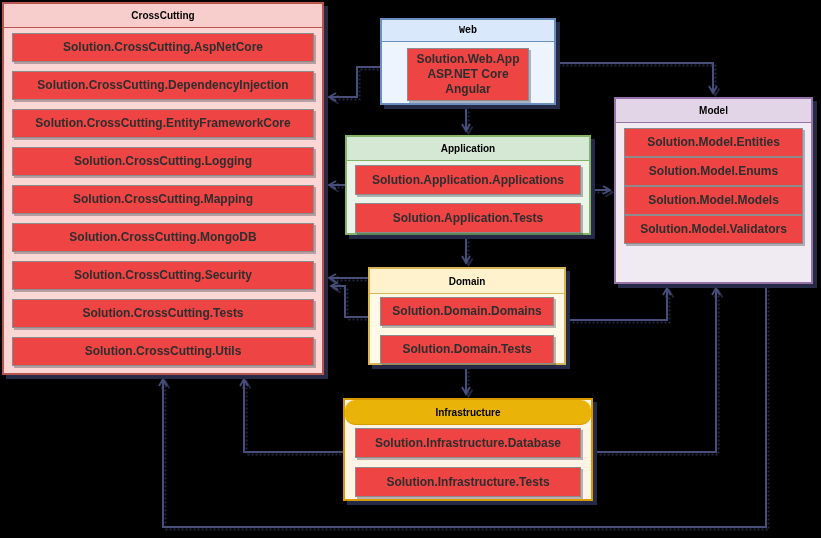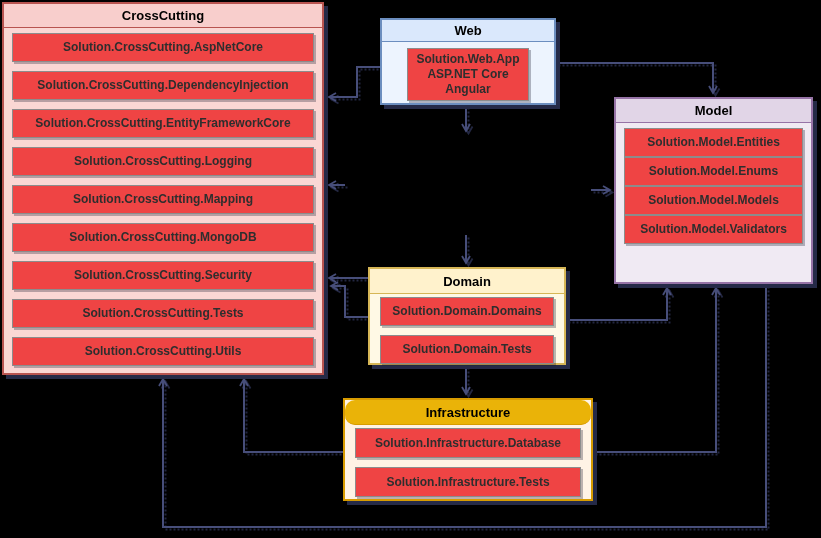--- a/index.html
+++ b/index.html
@@ -9,21 +9,21 @@
   }
   svg.edges{position:absolute;left:0;top:0;width:821px;height:538px;}
   .edge-shadow path{stroke:#232741;stroke-width:2;fill:none;stroke-dasharray:2 2;}
   .edge-main path{stroke:#474e7a;stroke-width:2;fill:none;}
   .group{
     position:absolute;box-sizing:border-box;border:2px solid #888;
     box-shadow:4px 4px 0 #252a47;
   }
   .group-title{
     box-sizing:border-box;display:flex;align-items:center;justify-content:center;
-    font-size:13px;font-weight:bold;color:#000;border-bottom:1px solid #888;
+    font-size:10px;font-weight:bold;color:#000;border-bottom:1px solid #888;
   }
   .group-body{box-sizing:border-box;display:flex;flex-direction:column;}
   .item{
     box-sizing:border-box;display:flex;align-items:center;justify-content:center;
     background:#ef4444;border:1px solid #8c8c8c;
     box-shadow:2px 2px 0 rgba(25,25,45,0.30);
     font-size:12px;font-weight:bold;color:#2e2e2e;text-align:center;
     white-space:pre-line;line-height:15px;flex:0 0 auto;
   }
   
@@ -40,21 +40,21 @@
   .g-orange{border-color:#d79b00;background:#fff3e5;}
   .g-orange .group-title{background:#eab308;border-color:#d79b00;border-radius:10px;}
 
   
   #grp-crosscutting{left:2px;top:2px;width:322px;height:373px;}
   #grp-crosscutting .group-title{height:24px;}
   #grp-crosscutting .group-body{padding:5px 8px;gap:9px;}
   #grp-crosscutting .item{height:29px;}
 
   #grp-web{left:380px;top:18px;width:176px;height:87px;}
-  #grp-web .group-title{height:22px;}
+  #grp-web .group-title{height:22px;font-family:Liberation Mono, monospace;}
   #grp-web .group-body{padding:6px 25px;}
   #grp-web .item{height:53px;}
 
   #grp-application{left:345px;top:135px;width:246px;height:100px;}
   #grp-application .group-title{height:24px;}
   #grp-application .group-body{padding:4px 8px;gap:8px;}
   #grp-application .item{height:30px;}
 
   #grp-model{left:614px;top:97px;width:199px;height:187px;}
   #grp-model .group-title{height:24px;}
@@ -134,20 +134,27 @@
 
   <div class="group g-blue" id="grp-web">
     <div class="group-title">Web</div>
     <div class="group-body">
       <div class="item">Solution.Web.App
 ASP.NET Core
 Angular</div>
     </div>
   </div>
 
+  <div class="group g-green" id="grp-application">
+    <div class="group-title">Application</div>
+    <div class="group-body">
+      <div class="item">Solution.Application.Applications</div>
+      <div class="item">Solution.Application.Tests</div>
+    </div>
+  </div>
 
   <div class="group g-purple" id="grp-model">
     <div class="group-title">Model</div>
     <div class="group-body">
       <div class="item">Solution.Model.Entities</div>
       <div class="item">Solution.Model.Enums</div>
       <div class="item">Solution.Model.Models</div>
       <div class="item">Solution.Model.Validators</div>
     </div>
   </div>

